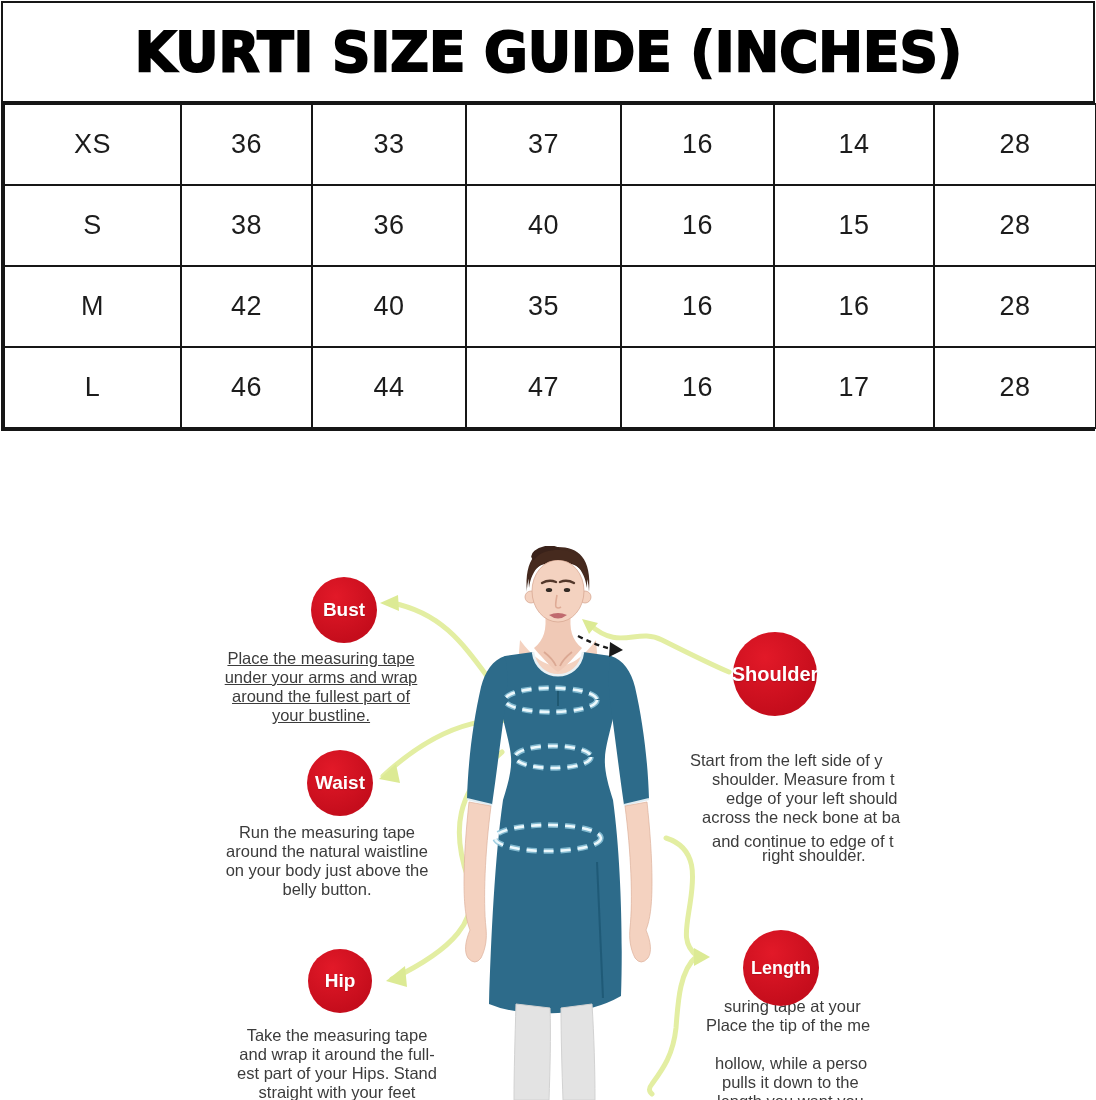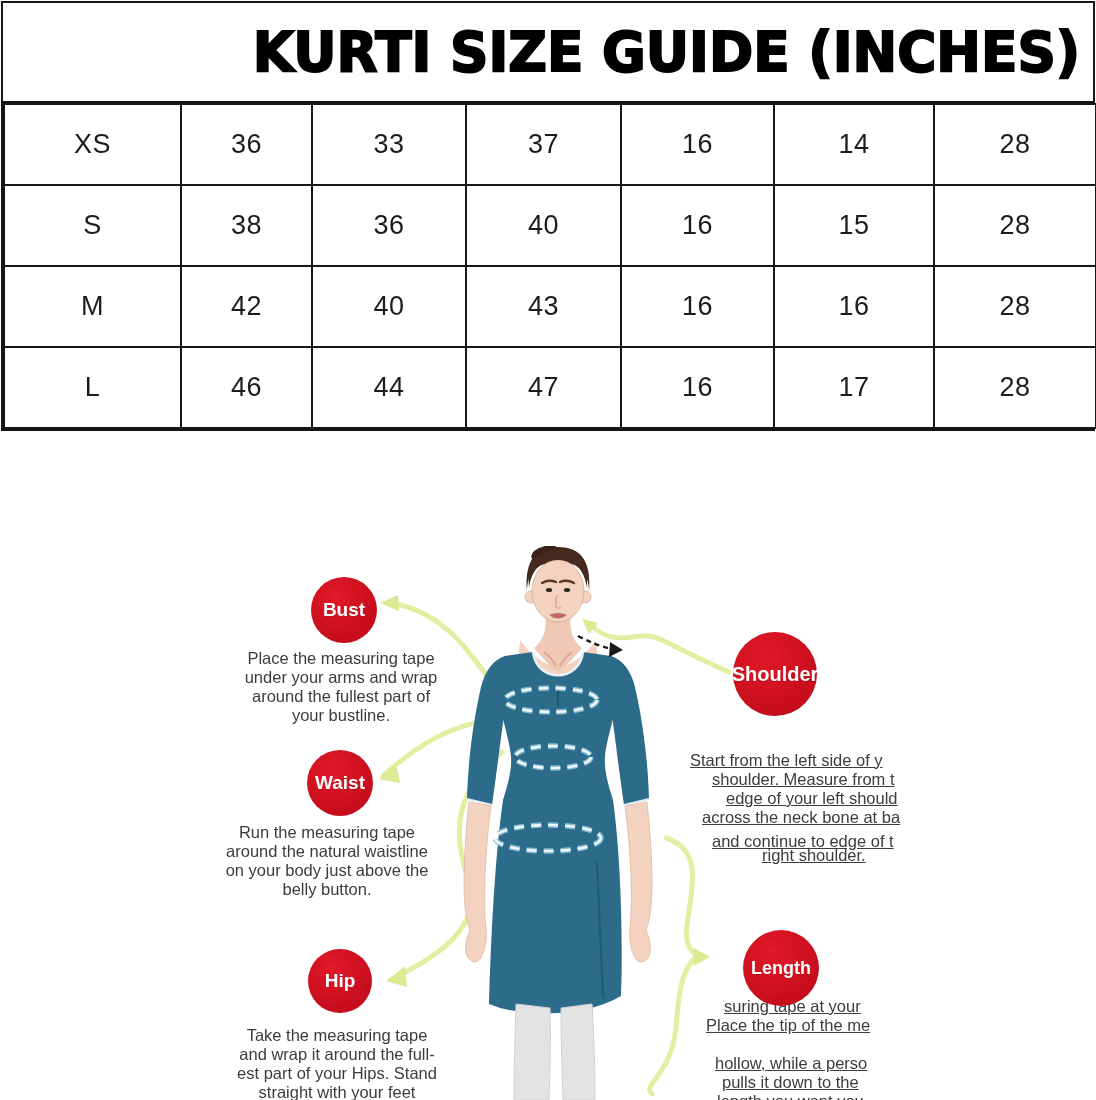--- a/index.html
+++ b/index.html
@@ -1,21 +1,21 @@
 <!DOCTYPE html>
 <html><head>
 <meta charset="utf-8">
 <style>
   * { margin:0; padding:0; box-sizing:border-box; }
   html,body { width:1096px; height:1100px; background:#fff; overflow:hidden; position:relative;
               font-family:"Liberation Sans", sans-serif; }
 
   
   .table-wrap { position:absolute; left:1px; top:1px; width:1094px; border:2px solid #161616; background:#fff; }
-  .title-bar { height:100px; display:flex; align-items:center; justify-content:flex-end; border-bottom:2px solid #161616; }
+  .title-bar { height:100px; display:flex; align-items:center; justify-content:center; border-bottom:2px solid #161616; }
   .title-text { font-family:"DejaVu Sans", sans-serif; font-size:55px; font-weight:800;
                 letter-spacing:0px; color:#000; -webkit-text-stroke:2px #000; transform:scaleX(.97); white-space:nowrap; }
   table.size-table { border-collapse:collapse; width:100%; table-layout:fixed; }
   table.size-table th, table.size-table td { border:2px solid #161616; text-align:center; vertical-align:middle; background:#fff; }
   table.size-table th { height:94px; font-size:25px; font-weight:700; line-height:1.45; white-space:pre-line; color:#0c0c0c; }
   table.size-table td { height:81px; font-size:27px; font-weight:400; color:#1c1c1c; letter-spacing:.5px; }
   td.lbl { font-size:32px; font-weight:800; color:#000; letter-spacing:0; }
   td.bold-num { font-weight:700; color:#000; }
 
   
@@ -26,25 +26,25 @@
            background:radial-gradient(circle at 38% 30%, #e21928, #c50d1c 72%);
            text-shadow:0 1px 1px rgba(0,0,0,.15); z-index:5; }
   .badge.bust   { left:311px; top:577px; width:66px; height:66px; font-size:19px; }
   .badge.waist  { left:307px; top:750px; width:66px; height:66px; font-size:19px; }
   .badge.hip    { left:308px; top:949px; width:64px; height:64px; font-size:19px; }
   .badge.shoulder { left:733px; top:632px; width:84px; height:84px; font-size:20px; }
   .badge.length { left:743px; top:930px; width:76px; height:76px; font-size:18px; }
 
   .desc { position:absolute; width:250px; text-align:center; font-size:16.5px; line-height:19px;
           color:#3c3c3c; white-space:pre-line; z-index:4; }
-  .desc.bust  { left:216px; top:649px; }
+  .desc.bust  { left:196px; top:649px;text-decoration:underline; }
   .desc.waist { left:202px; top:823px; }
   .desc.hip   { left:212px; top:1026px; }
 
-  .clip-line { position:absolute; white-space:nowrap; font-size:16.5px; color:#3c3c3c; z-index:4;text-decoration:underline; }
+  .clip-line { position:absolute; white-space:nowrap; font-size:16.5px; color:#3c3c3c; z-index:4; }
 </style>
 </head>
 <body>
 
 <div class="table-wrap">
   <div class="title-bar">
     <div class="title-text">KURTI SIZE GUIDE (INCHES)</div>
   </div>
   <table class="size-table">
     <colgroup>
@@ -72,21 +72,21 @@
       <td>36</td>
       <td>40</td>
       <td>16</td>
       <td>15</td>
       <td>28</td>
     </tr>
     <tr>
       <td class="lbl">M</td>
       <td class="bold-num">42</td>
       <td>40</td>
-      <td>43</td>
+      <td>35</td>
       <td>16</td>
       <td>16</td>
       <td>28</td>
     </tr>
     <tr>
       <td class="lbl">L</td>
       <td class="bold-num">46</td>
       <td>44</td>
       <td>47</td>
       <td>16</td>

